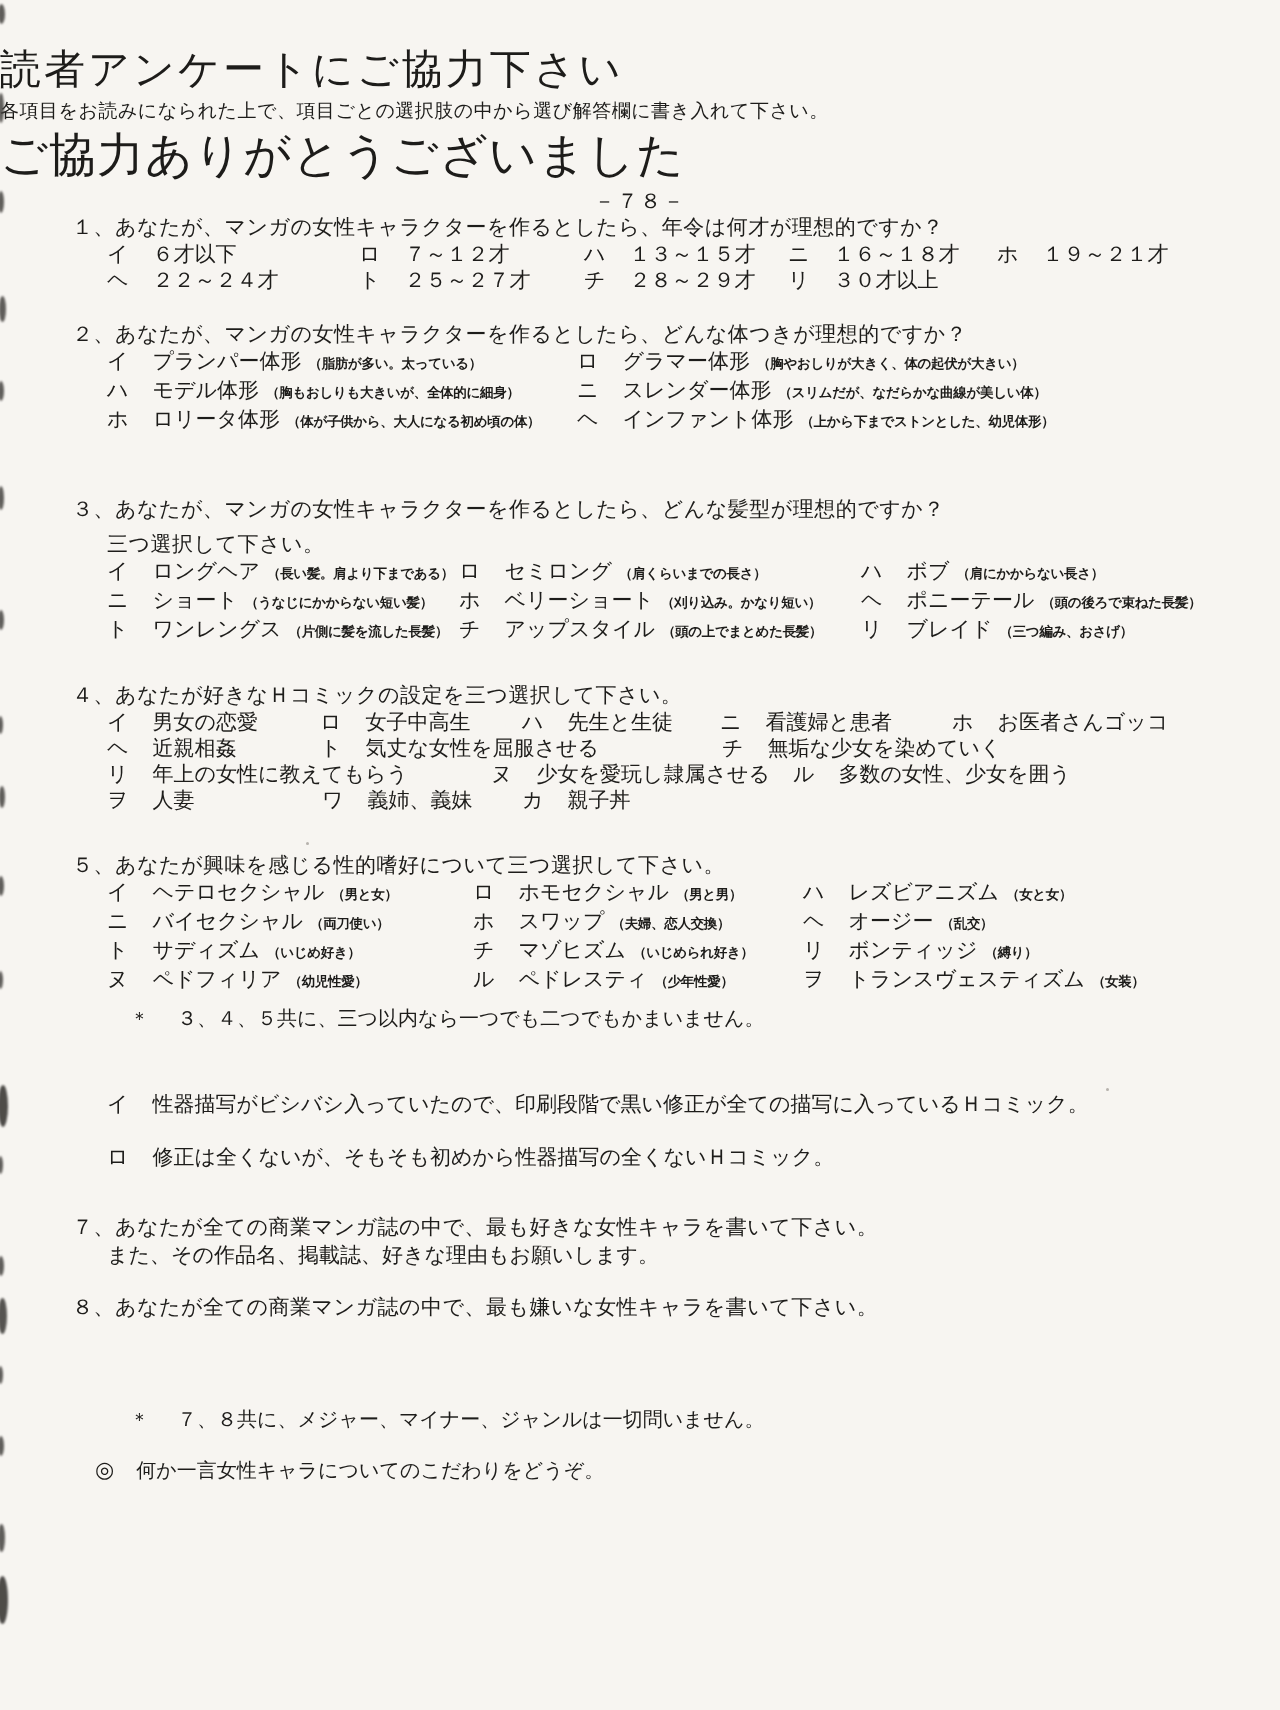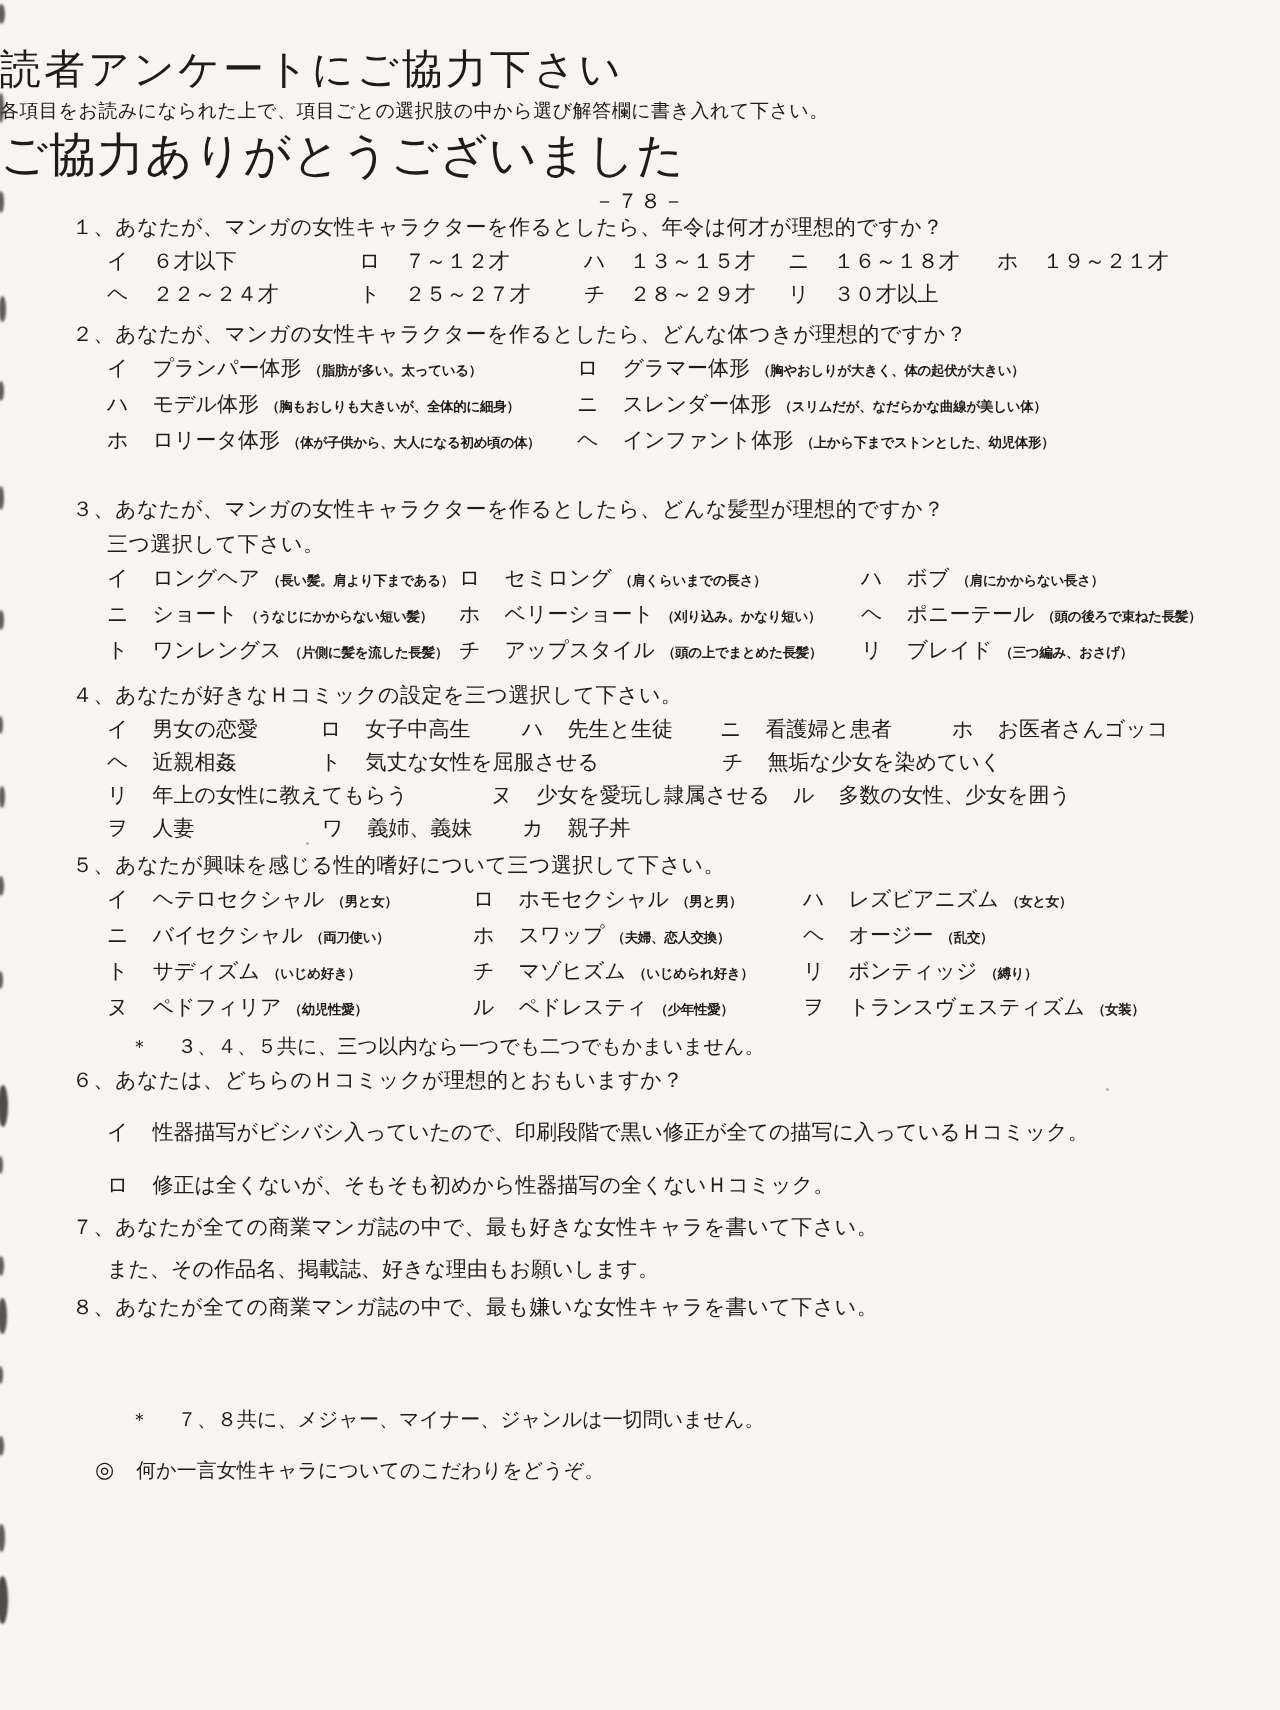--- a/index.html
+++ b/index.html
@@ -7,21 +7,21 @@
     position:relative;
     width:1280px;height:1710px;
     background:#f7f5f1;
     overflow:hidden;
     font-family:"Liberation Serif","DejaVu Serif",serif;
     color:#1d1c1a;
   }
   .sec{position:absolute;left:72px;right:16px;}
   .qh{font-size:21px;line-height:28px;letter-spacing:0.5px;white-space:nowrap;}
   .qh2{font-size:21px;line-height:28px;letter-spacing:0.5px;padding-left:35px;margin-top:7px;white-space:nowrap;}
-  .orow{padding-left:35px;margin-top:7px;line-height:26px;white-space:nowrap;text-decoration:underline;}
+  .orow{padding-left:35px;line-height:26px;white-space:nowrap;text-decoration:underline;}
   .opt{display:inline-block;vertical-align:top;white-space:nowrap;font-size:21px;}
   .kana{display:inline-block;margin-right:24px;}
   .onote{font-family:"Liberation Sans","DejaVu Sans",sans-serif;font-weight:bold;
          font-size:13.5px;letter-spacing:-0.3px;margin-left:7px;}
   
   .q1r .opt:nth-child(1){width:252px}.q1r .opt:nth-child(2){width:225px}
   .q1r .opt:nth-child(3){width:204px}.q1r .opt:nth-child(4){width:209px}
   .q2r .opt:nth-child(1){width:470px}
   .q3r .opt:nth-child(1){width:352px}.q3r .opt:nth-child(2){width:402px}
   .q4r1 .opt:nth-child(1){width:213px}.q4r1 .opt:nth-child(2){width:202px}
@@ -39,21 +39,21 @@
   #sec-q3{top:495px}
   #sec-q4{top:681px}
   #sec-q5{top:851px}
   #sec-q6{top:1066px}
   #sec-q7{top:1213px}
   #sec-q8{top:1293px}
   #sec-note78{top:1396px}
   #sec-final{top:1456px}
   #sec-closing{top:1506px;left:518px;font-size:47px;letter-spacing:1px;white-space:nowrap;}
   #sec-page{top:1642px;left:0;right:0;text-align:center;font-size:21px;letter-spacing:2px;}
-  .qline{padding-left:35px;margin-top:14px;font-size:21px;line-height:28px;white-space:nowrap;}
+  .qline{padding-left:35px;margin-top:0;font-size:21px;line-height:28px;white-space:nowrap;}
   .starline{padding-left:58px;margin-top:9px;font-size:20px;line-height:28px;white-space:nowrap;}
   .starline .mark{display:inline-block;margin-right:28px;font-size:19px;}
   .finline{padding-left:23px;font-size:20px;line-height:28px;white-space:nowrap;}
   .finline .mark{display:inline-block;margin-right:22px;font-size:22px;}
   .q6opt{padding-left:35px;margin-top:23px;font-size:21px;line-height:30px;white-space:nowrap;}
   
   .art{position:absolute;background:#454340;border-radius:60%;filter:blur(1.3px);opacity:.85;}
   .a1{left:-2px;top:4px;width:7px;height:20px}
   .a2{left:-2px;top:93px;width:6px;height:30px}
   .a3{left:-2px;top:191px;width:6px;height:22px}
@@ -117,21 +117,20 @@
   <div id="sec-q5" class="sec">
     <div class="qh">５、あなたが興味を感じる性的嗜好について三つ選択して下さい。</div>
     <div class="orow q5r"><span class="opt"><span class="kana">イ</span><span class="olabel">ヘテロセクシャル</span><span class="onote">（男と女）</span></span><span class="opt"><span class="kana">ロ</span><span class="olabel">ホモセクシャル</span><span class="onote">（男と男）</span></span><span class="opt"><span class="kana">ハ</span><span class="olabel">レズビアニズム</span><span class="onote">（女と女）</span></span></div>
     <div class="orow q5r"><span class="opt"><span class="kana">ニ</span><span class="olabel">バイセクシャル</span><span class="onote">（両刀使い）</span></span><span class="opt"><span class="kana">ホ</span><span class="olabel">スワップ</span><span class="onote">（夫婦、恋人交換）</span></span><span class="opt"><span class="kana">ヘ</span><span class="olabel">オージー</span><span class="onote">（乱交）</span></span></div>
     <div class="orow q5r"><span class="opt"><span class="kana">ト</span><span class="olabel">サディズム</span><span class="onote">（いじめ好き）</span></span><span class="opt"><span class="kana">チ</span><span class="olabel">マゾヒズム</span><span class="onote">（いじめられ好き）</span></span><span class="opt"><span class="kana">リ</span><span class="olabel">ボンティッジ</span><span class="onote">（縛り）</span></span></div>
     <div class="orow q5r"><span class="opt"><span class="kana">ヌ</span><span class="olabel">ペドフィリア</span><span class="onote">（幼児性愛）</span></span><span class="opt"><span class="kana">ル</span><span class="olabel">ペドレスティ</span><span class="onote">（少年性愛）</span></span><span class="opt"><span class="kana">ヲ</span><span class="olabel">トランスヴェスティズム</span><span class="onote">（女装）</span></span></div>
     <div class="starline"><span class="mark">＊</span><span>３、４、５共に、三つ以内なら一つでも二つでもかまいません。</span></div>
   </div>
 
   <div id="sec-q6" class="sec">
-    <div class="qh">６、あなたは、どちらのＨコミックが理想的とおもいますか？</div>
     <div class="q6opt"><span class="kana">イ</span><span>性器描写がビシバシ入っていたので、印刷段階で黒い修正が全ての描写に入っているＨコミック。</span></div>
     <div class="q6opt"><span class="kana">ロ</span><span>修正は全くないが、そもそも初めから性器描写の全くないＨコミック。</span></div>
   </div>
 
   <div id="sec-q7" class="sec">
     <div class="qh">７、あなたが全ての商業マンガ誌の中で、最も好きな女性キャラを書いて下さい。</div>
     <div class="qline">また、その作品名、掲載誌、好きな理由もお願いします。</div>
   </div>
 
   <div id="sec-q8" class="sec">

